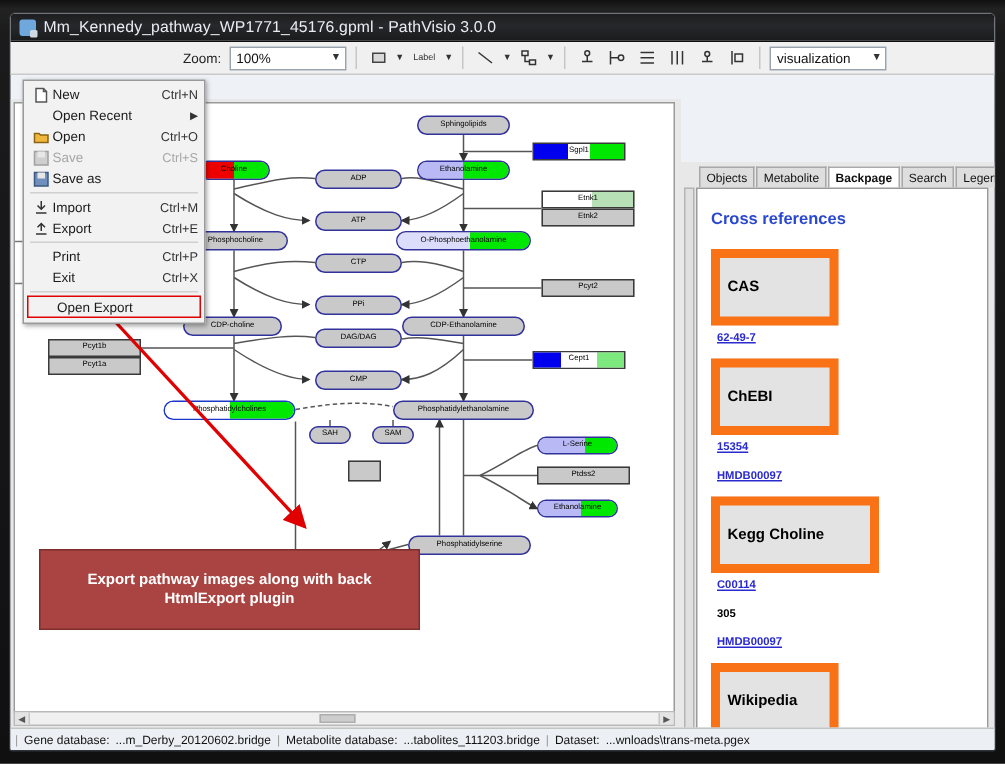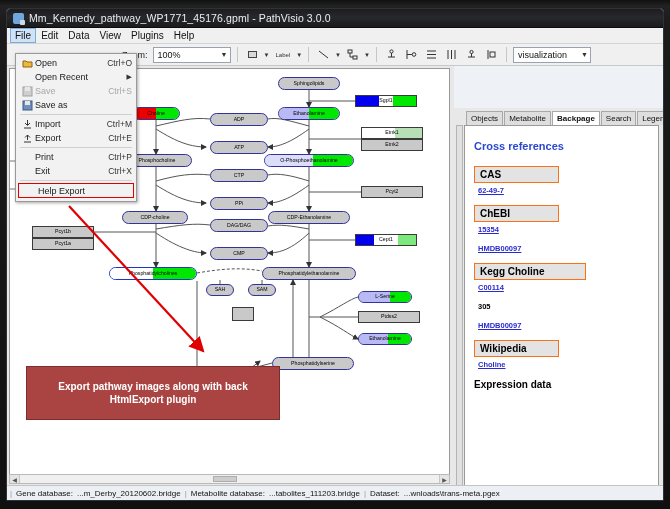--- a/index.html
+++ b/index.html
@@ -135,22 +135,22 @@
   }
   .tab.sel { background:#fff; font-weight:bold; padding-bottom:2px; position:relative; top:1px; }
   #panel {
     position:absolute; left:10px; top:17px; right:4px; bottom:16px;
     background:#fff; border:1px solid #9a9a9a; overflow:hidden; padding:8px 9px;
   }
   #panel h2 {
     margin:6px 0 14px; font-size:11px; color:#2a47d0; font-weight:bold;
   }
   .xref-head {
-    background:#e3e3e3; border:1px solid #f97316; font-size:10px; font-weight:bold;
-    color:#000; padding:2px 5px; margin:0 0 3px; width:85px;
+    background:#e3e3e3; border:6px solid #f97316; font-size:10px; font-weight:bold;
+    color:#000; padding:14px 5px; margin:0 0 3px; width:85px;
   }
   .xref-val { font-size:7.5px; margin:0 0 10px; padding-left:4px; }
   .xref-val a { color:#2a2ad0; text-decoration:underline; font-weight:bold; }
   .xref-val.plain { color:#000; font-weight:bold; }
   #expr { font-size:10px; font-weight:bold; color:#000; margin-top:2px; }
   
   #panel-rail { position:absolute; left:2px; top:17px; bottom:16px; width:7px; background:#e0e0e0; border:1px solid #b4b4b4; }
   
   #hscroll {
     position:absolute; left:2px; bottom:16px; width:441px; height:10px;
@@ -172,28 +172,20 @@
 <body>
 
 <div id="desktop">
   <div id="win">
 
     <div id="titlebar">
       <span class="tb-icon"></span>
       <span id="title-text">Mm_Kennedy_pathway_WP1771_45176.gpml - PathVisio 3.0.0</span>
     </div>
 
-    <div id="menubar">
-      <div class="menu-item active">File</div>
-      <div class="menu-item">Edit</div>
-      <div class="menu-item">Data</div>
-      <div class="menu-item">View</div>
-      <div class="menu-item">Plugins</div>
-      <div class="menu-item">Help</div>
-    </div>
 
     <div id="toolbar">
       <span class="tb-label">Zoom:</span>
       <div class="tb-combo" style="width:74px">
         <span>100%</span>
         <span class="arrow">▼</span>
       </div>
       <div class="tb-sep"></div>
       <div class="tb-btn">
         <svg class="gi" viewBox="0 0 11 11">
@@ -491,30 +483,40 @@
 
           <div id="expr">Expression data</div>
         </div>
       </div>
     </div>
 
     <div id="filemenu">
       <div class="fm-row">
         <span class="ic">
           <svg class="gi" viewBox="0 0 11 11">
+              <path d="M2 1 H7 L9 3 V10 H2 Z" fill="#fff" stroke="#555"></path>
+              <path d="M7 1 V3 H9" fill="none" stroke="#555"></path>
+            </svg>
+        </span>
+        <span class="tx">New</span>
+        <span class="acc">Ctrl+N</span>
+      </div>
+      <div class="fm-row">
+        <span class="ic"></span>
+        <span class="tx">Open Recent</span>
+        <span class="submark">▶</span>
+      </div>
+      <div class="fm-row">
+        <span class="ic">
+          <svg class="gi" viewBox="0 0 11 11">
               <path d="M1 3 H4 L5 4 H10 V9 H1 Z" fill="#f0b73d" stroke="#8a6413"></path>
             </svg>
         </span>
         <span class="tx">Open</span>
         <span class="acc">Ctrl+O</span>
-      </div>
-      <div class="fm-row">
-        <span class="ic"></span>
-        <span class="tx">Open Recent</span>
-        <span class="submark">▶</span>
       </div>
       <div class="fm-row disabled">
         <span class="ic">
           <svg class="gi" viewBox="0 0 11 11">
               <rect x="1" y="1" width="9" height="9" fill="#cfcfcf" stroke="#a0a0a0"></rect>
               <rect x="3" y="1" width="5" height="4" fill="#e7e7e7"></rect>
             </svg>
         </span>
         <span class="tx">Save</span>
         <span class="acc">Ctrl+S</span>
@@ -563,21 +565,21 @@
       <div class="fm-row">
         <span class="ic"></span>
         <span class="tx">Exit</span>
         <span class="acc">Ctrl+X</span>
       </div>
 
       <div class="fm-sep"></div>
 
       <div class="fm-row boxed">
         <span class="ic"></span>
-        <span class="tx">Help Export</span>
+        <span class="tx">Open Export</span>
       </div>
     </div>
 
     <div id="status">
       <span class="sep">|</span>
       <span>Gene database:</span>
       <span>...m_Derby_20120602.bridge</span>
       <span class="sep">|</span>
       <span>Metabolite database:</span>
       <span>...tabolites_111203.bridge</span>

